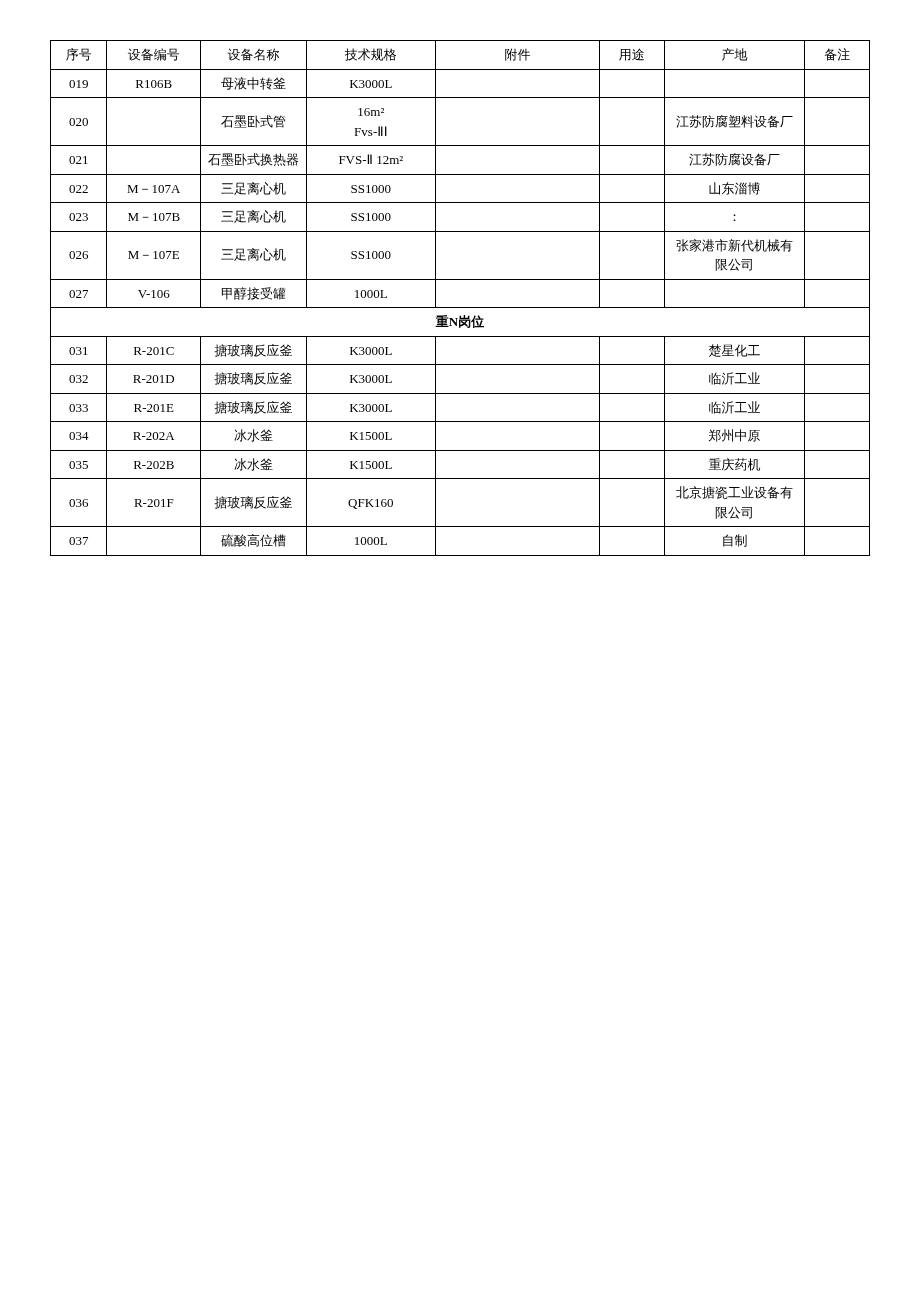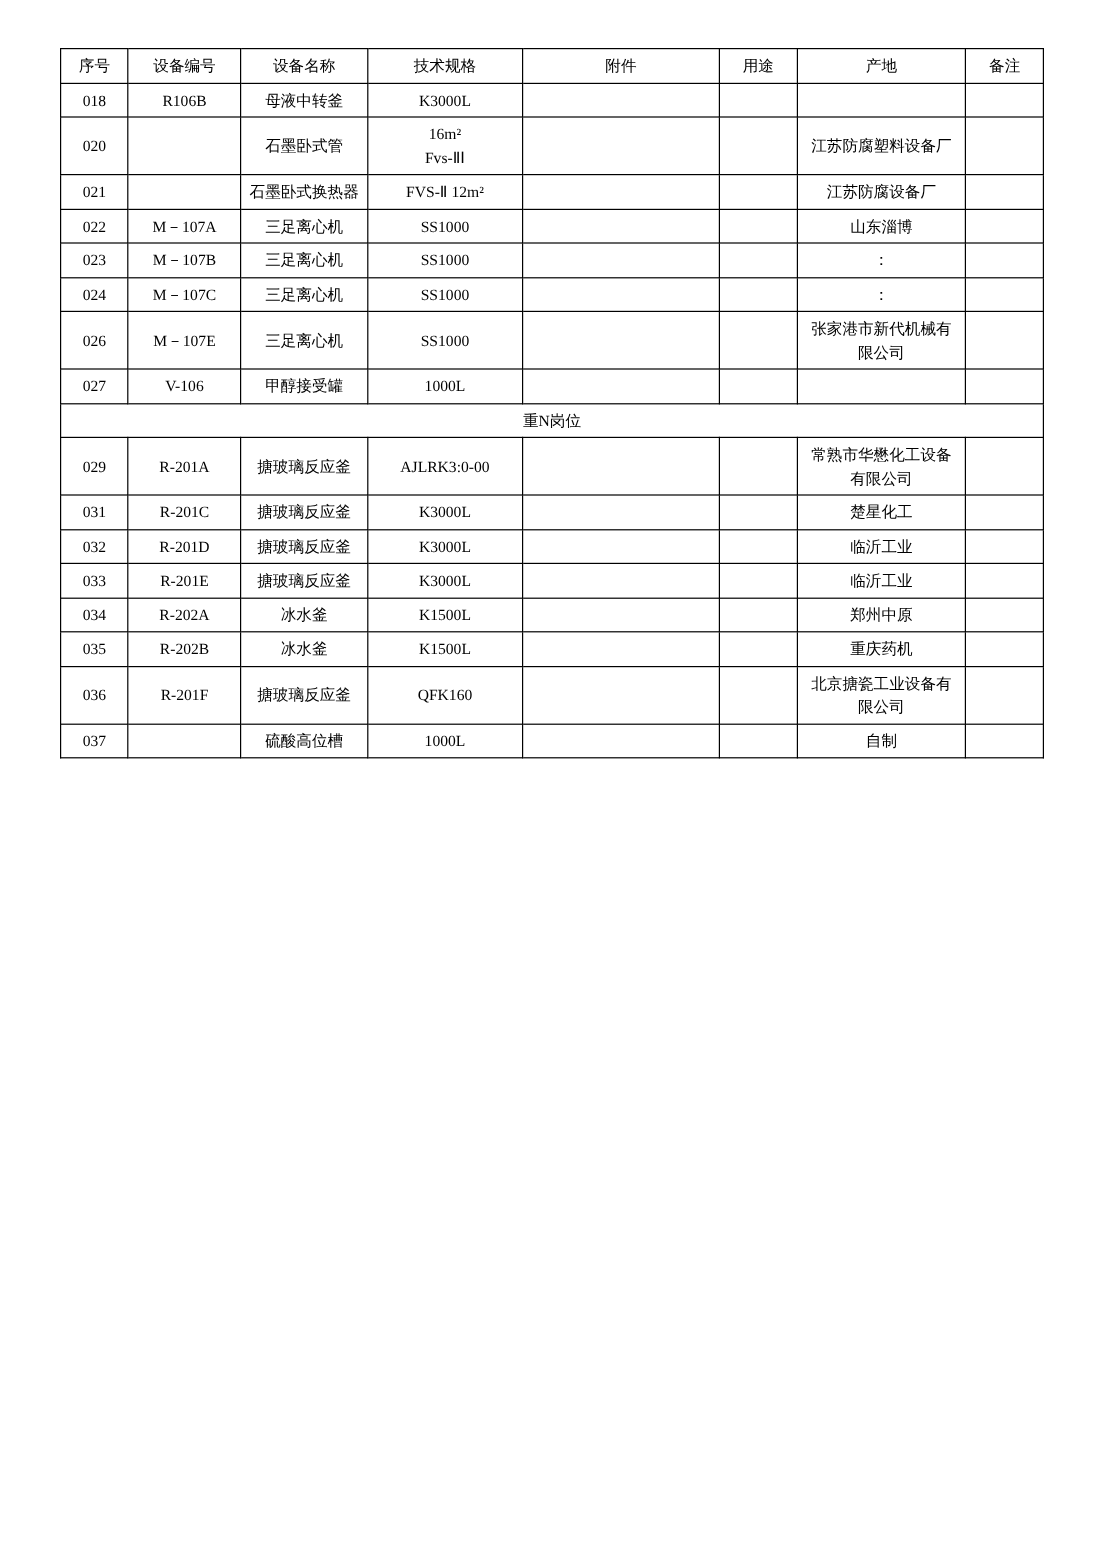--- a/index.html
+++ b/index.html
@@ -27,21 +27,21 @@
       text-align: center;
       vertical-align: middle;
       line-height: 1.5;
     }
     .table-container th {
       font-weight: normal;
       background: #ffffff;
     }
     .section-header td {
       text-align: center;
-      font-weight: normal;
+      font-weight: bold;
       background: #ffffff;
       margin-left: 44px;
     }
     .col-seq { width: 48px; }
     .col-code { width: 80px; }
     .col-name { width: 90px; }
     .col-spec { width: 110px; }
     .col-attach { width: 140px; }
     .col-use { width: 55px; }
     .col-origin { width: 120px; }
@@ -68,21 +68,21 @@
       <th>设备名称</th>
       <th>技术规格</th>
       <th>附件</th>
       <th>用途</th>
       <th>产地</th>
       <th>备注</th>
     </tr>
   </thead>
   <tbody id="table-body">
   <tr>
-        <td>018</td>
+        <td>019</td>
         <td>R106B</td>
         <td>母液中转釜</td>
         <td>K3000L</td>
         <td></td>
         <td></td>
         <td></td>
         <td></td>
       </tr>
       <tr>
         <td>020</td>
@@ -118,30 +118,20 @@
         <td>023</td>
         <td>M－107B</td>
         <td>三足离心机</td>
         <td>SS1000</td>
         <td></td>
         <td></td>
         <td>：</td>
         <td></td>
       </tr>
       <tr>
-        <td>024</td>
-        <td>M－107C</td>
-        <td>三足离心机</td>
-        <td>SS1000</td>
-        <td></td>
-        <td></td>
-        <td>：</td>
-        <td></td>
-      </tr>
-      <tr>
         <td>026</td>
         <td>M－107E</td>
         <td>三足离心机</td>
         <td>SS1000</td>
         <td></td>
         <td></td>
         <td>张家港市新代机械有限公司</td>
         <td></td>
       </tr>
       <tr>
@@ -151,30 +141,20 @@
         <td>1000L</td>
         <td></td>
         <td></td>
         <td></td>
         <td></td>
       </tr>
       <tr class="section-header">
         <td colspan="8">重N岗位</td>
       </tr>
       <tr>
-        <td>029</td>
-        <td>R-201A</td>
-        <td>搪玻璃反应釜</td>
-        <td>AJLRK3:0-00</td>
-        <td></td>
-        <td></td>
-        <td>常熟市华懋化工设备有限公司</td>
-        <td></td>
-      </tr>
-      <tr>
         <td>031</td>
         <td>R-201C</td>
         <td>搪玻璃反应釜</td>
         <td>K3000L</td>
         <td></td>
         <td></td>
         <td>楚星化工</td>
         <td></td>
       </tr>
       <tr>

